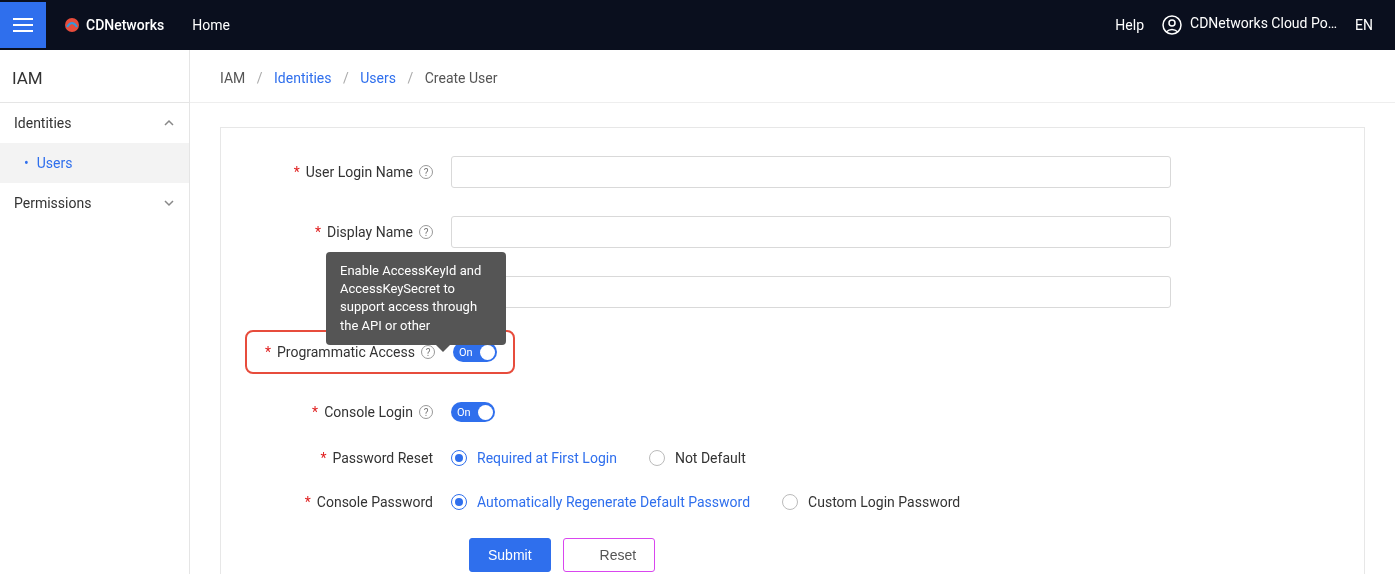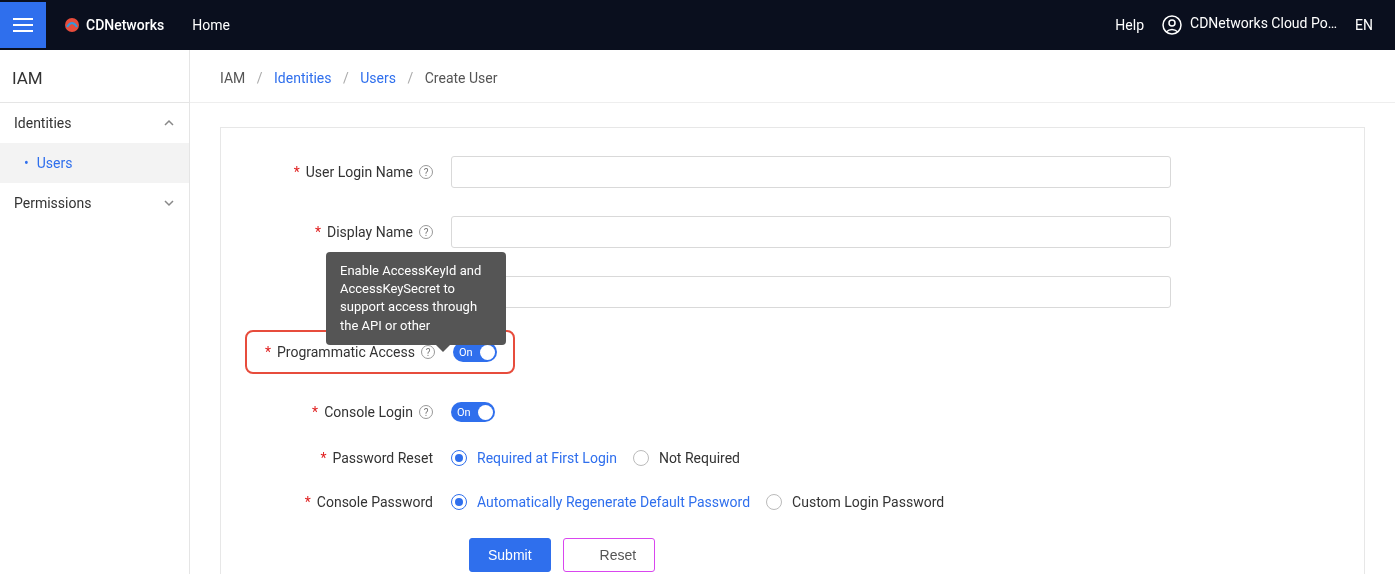--- a/index.html
+++ b/index.html
@@ -49,21 +49,21 @@
 .toggle .knob { width: 15px; height: 15px; background: #fff; border-radius: 50%; position: absolute; right: 2.5px; top: 2.5px; }
 
 
 .highlight-box { border: 2px solid #e74c3c; border-radius: 8px; padding: 10px 16px 10px 0; margin-left: -6px; display: inline-flex; align-items: center; }
 
 
 .tooltip { position: absolute; background: #555; color: #fff; font-size: 13px; padding: 10px 14px; border-radius: 4px; width: 180px; left: 75px; top: -78px; line-height: 1.4; z-index: 10; }
 .tooltip:after { content: ""; position: absolute; bottom: -7px; left: 110px; border: 7px solid transparent; border-top-color: #555; border-bottom: none; }
 
 
-.radio-group { display: flex; align-items: center; gap: 16px; justify-content: center; }
+.radio-group { display: flex; align-items: center; gap: 32px; justify-content: center; }
 .radio-opt { display: flex; align-items: center; gap: 10px; cursor: pointer; }
 .radio-circle { width: 16px; height: 16px; border: 1.5px solid #bbb; border-radius: 50%; display: inline-flex; align-items: center; justify-content: center; }
 .radio-opt.selected .radio-circle { border-color: #2f6fed; }
 .radio-opt.selected .radio-circle:after { content: ""; width: 8px; height: 8px; background: #2f6fed; border-radius: 50%; }
 .radio-opt.selected .r-label { color: #2f6fed; }
 
 
 .btn-row { margin-left: 218px; margin-top: 10px; display: flex; gap: 12px; }
 .btn { padding: 8px 18px; border-radius: 3px; font-size: 14px; cursor: pointer; }
 .btn-primary { background: #2f6fed; border: 1px solid #2f6fed; color: #fff; }
@@ -194,21 +194,21 @@
           <span class="req">*</span>
           <span>Password Reset</span>
         </div>
         <div class="radio-group">
           <div class="radio-opt selected">
             <span class="radio-circle"></span>
             <span class="r-label">Required at First Login</span>
           </div>
           <div class="radio-opt">
             <span class="radio-circle"></span>
-            <span class="r-label">Not Required</span>
+            <span class="r-label">Not Default</span>
           </div>
         </div>
       </div>
 
       <div class="frow">
         <div class="flabel-col">
           <span class="req">*</span>
           <span>Console Password</span>
         </div>
         <div class="radio-group">

